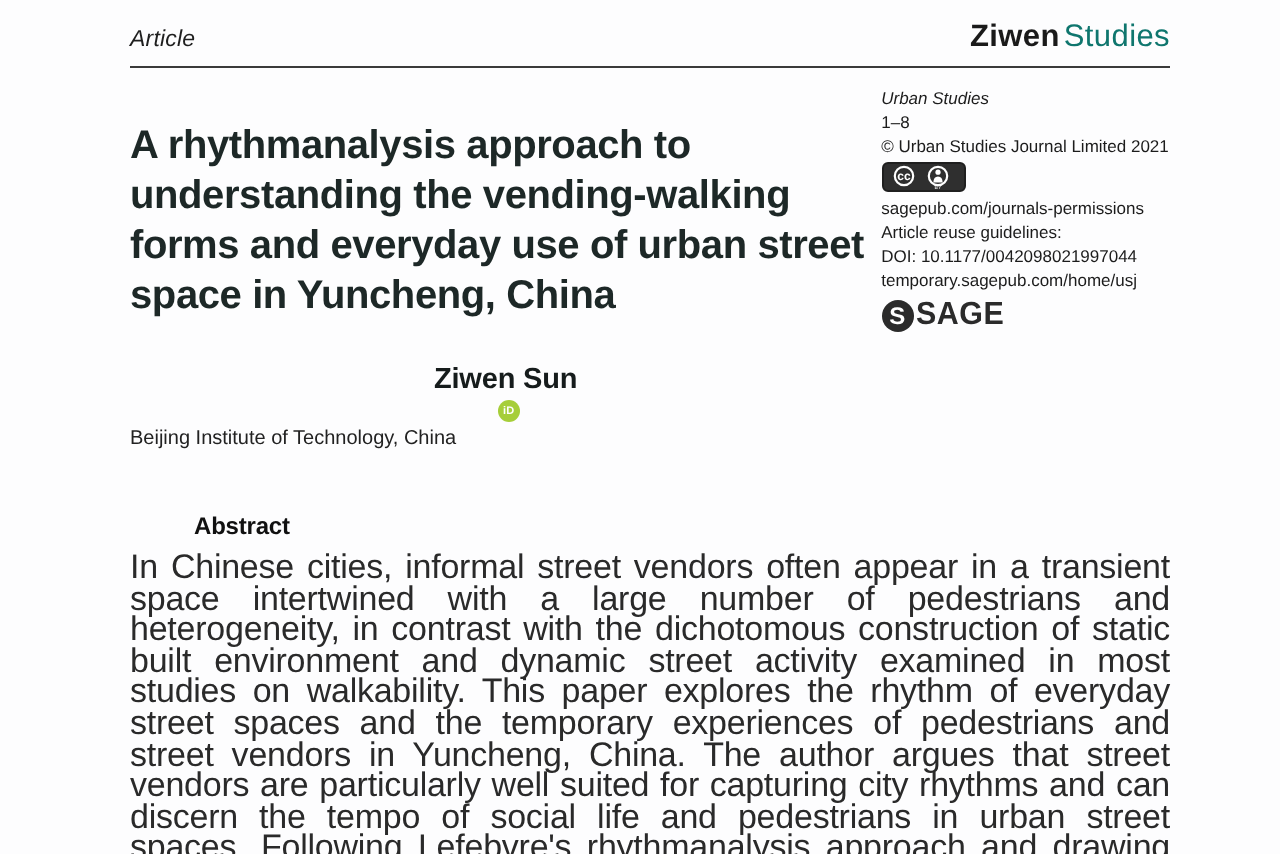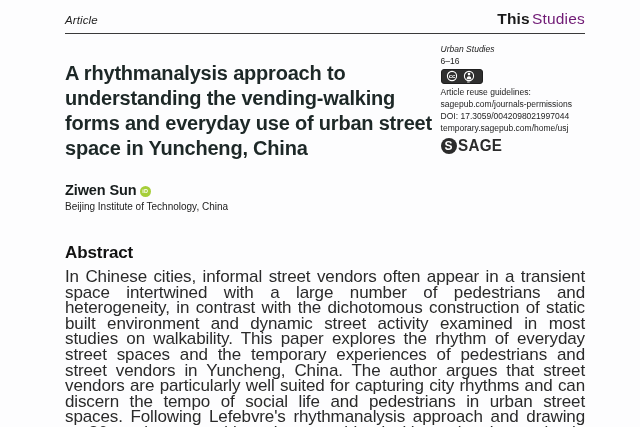--- a/index.html
+++ b/index.html
@@ -22,21 +22,21 @@
     align-items: baseline;
   }
   .kind-label {
     font-style: italic;
     font-size: 11.5px;
     color: #1f1f1f;
     letter-spacing: 0.1px;
   }
   .brand { font-size: 15.5px; letter-spacing: 0.2px; white-space: nowrap; }
   .brand-primary { font-weight: bold; color: #1a1a1a; }
-  .brand-secondary { font-weight: normal; color: #701a75; margin-left: 2px; }
+  .brand-secondary { font-weight: normal; color: #0f766e; margin-left: 2px; }
 
   .rule {
     border: none;
     border-top: 1.6px solid #3a3a3a;
     margin-top: 5px;
   }
 
   
   .main-row { display: flex; }
   .left-col { width: 385px; }
@@ -56,20 +56,21 @@
     font-size: 20px;
     line-height: 25px;
     letter-spacing: -0.2px;
     color: #1d2827;
   }
 
   .author-row {
     margin-top: 21px;
     display: flex;
     align-items: center;
+    flex-direction: column;
   }
   .author-name {
     font-weight: bold;
     font-size: 14.5px;
     color: #161c1c;
     letter-spacing: -0.1px;
   }
   .orcid {
     display: inline-flex;
     align-items: center;
@@ -115,74 +116,76 @@
     letter-spacing: 0.3px;
     margin-left: 1px;
     transform: scaleX(0.95);
     transform-origin: left center;
   }
 
   
   .abstract-section { margin-top: 31px; }
   .abstract-heading {
     font-weight: bold;
-    font-size: 17px;
+    font-size: 12px;
     color: #111111;
     letter-spacing: -0.1px;
+    margin-left: 32px;
   }
   .abstract-body {
     margin-top: 6px;
     font-size: 17px;
     line-height: 15.6px;
     letter-spacing: -0.12px;
     text-align: justify;
     color: #2a2a2a;
   }
 </style>
 </head>
 <body>
 
 <div class="page">
 
   <div class="masthead">
     <span class="kind-label">Article</span>
     <span class="brand">
-      <span class="brand-primary">This</span><span class="brand-secondary">Studies</span>
+      <span class="brand-primary">Ziwen</span><span class="brand-secondary">Studies</span>
     </span>
   </div>
   <hr class="rule">
 
   <div class="main-row">
 
     <div class="left-col">
       <h1 class="article-title">A rhythmanalysis approach to understanding the vending-walking forms and everyday use of urban street space in Yuncheng, China</h1>
       <div class="author-row">
         <span class="author-name">Ziwen Sun</span>
         <span class="orcid">iD</span>
       </div>
       <div class="affiliation">Beijing Institute of Technology, China</div>
     </div>
 
     <div class="right-col">
       <div class="meta-journal">Urban Studies</div>
-      <div>6–16</div>
+      <div>1–8</div>
+      <div>© Urban Studies Journal Limited 2021</div>
       <div class="cc-badge-wrap">
         <svg width="42" height="15" viewBox="0 0 42 15">
           <rect x="0.5" y="0.5" width="41" height="14" rx="2.5" fill="#2f2f2f" stroke="#1f1f1f"></rect>
           <circle cx="11" cy="7" r="4.6" fill="none" stroke="#ffffff" stroke-width="1.1"></circle>
           <text x="11" y="9.2" text-anchor="middle" font-size="6" font-weight="bold" fill="#ffffff">cc</text>
           <circle cx="28" cy="7" r="4.6" fill="none" stroke="#ffffff" stroke-width="1.1"></circle>
           <circle cx="28" cy="5.1" r="1.3" fill="#ffffff"></circle>
           <path d="M25.7 10.2 q0 -3 2.3 -3 q2.3 0 2.3 3 z" fill="#ffffff"></path>
           <text x="28" y="13.6" text-anchor="middle" font-size="2.6" fill="#ffffff">BY</text>
         </svg>
       </div>
+      <div>sagepub.com/journals-permissions</div>
       <div>Article reuse guidelines:</div>
-      <div>sagepub.com/journals-permissions</div>
-      <div>DOI: 17.3059/0042098021997044</div>
+      <div>DOI: 10.1177/0042098021997044</div>
       <div>temporary.sagepub.com/home/usj</div>
       <div class="meta-publisher">
         <span class="sage-circle">S</span>
         <span class="sage-word">SAGE</span>
       </div>
     </div>
 
   </div>
 
   <div class="abstract-section">

